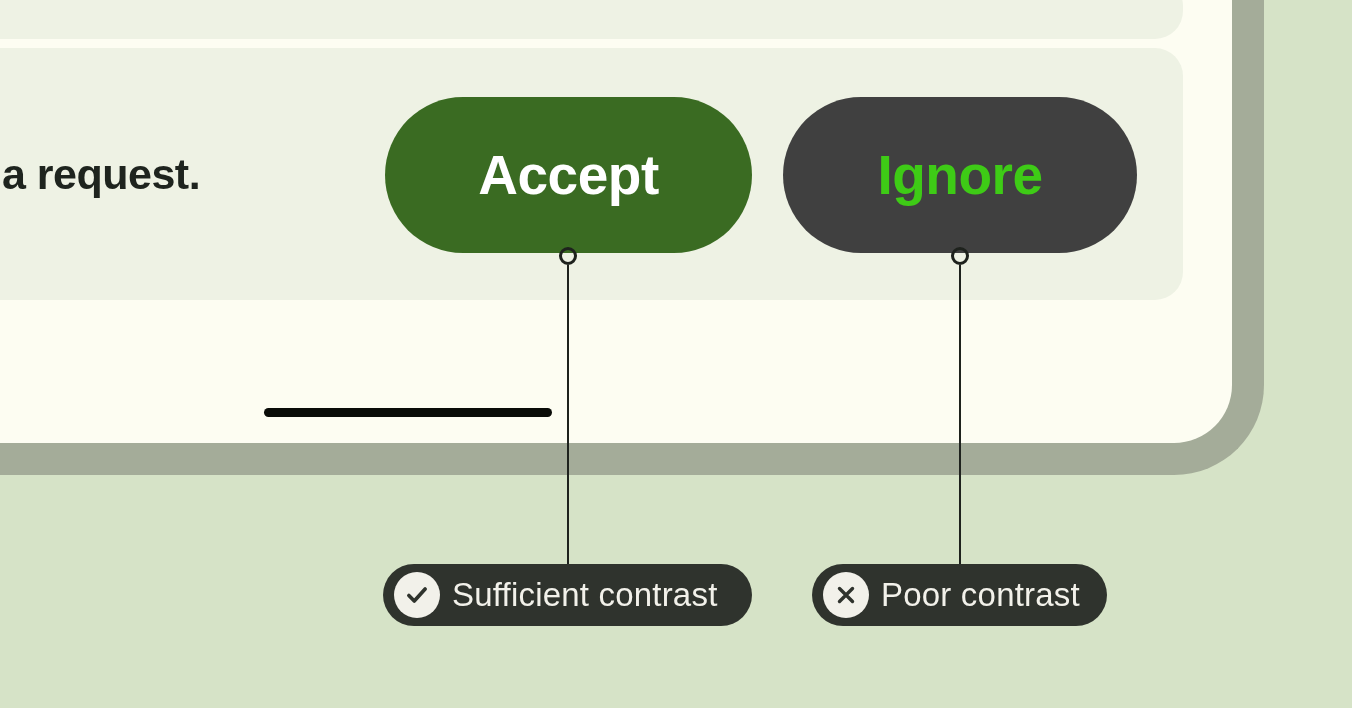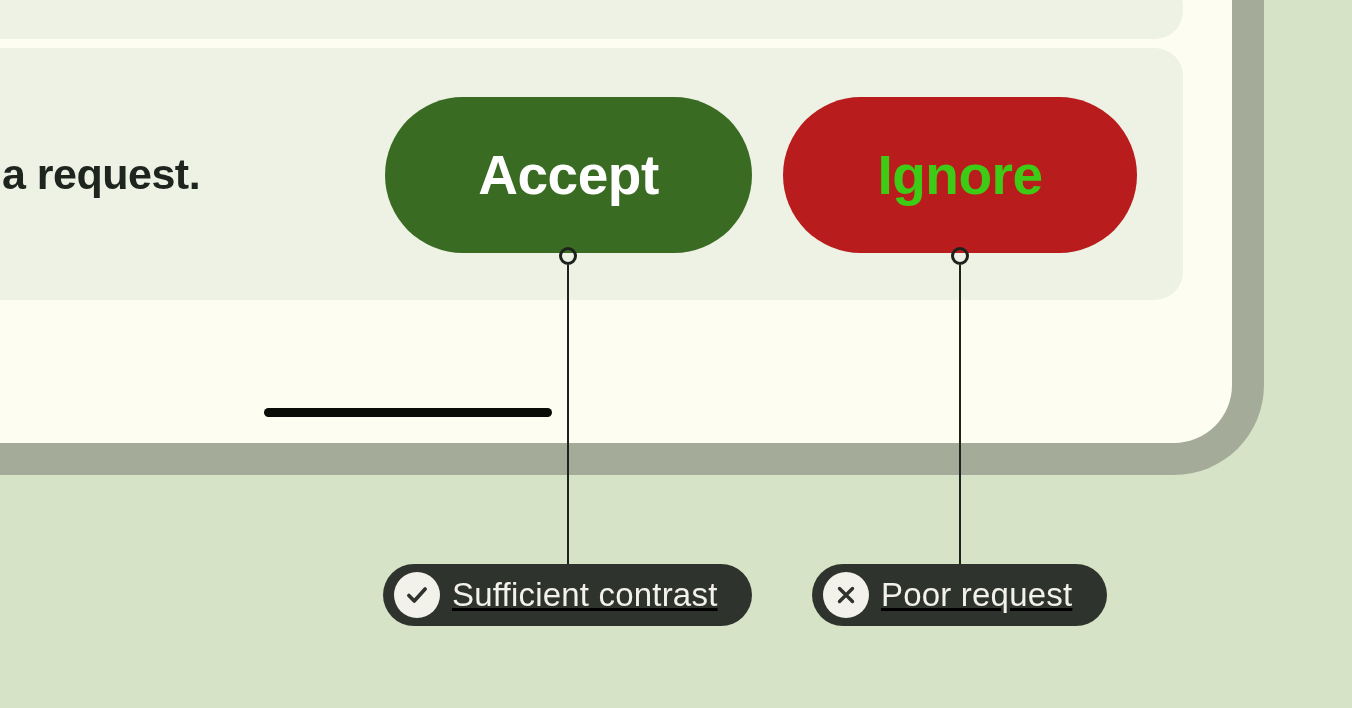--- a/index.html
+++ b/index.html
@@ -86,21 +86,20 @@
 
   .annotation {
     position: absolute;
     top: 564px; height: 62px;
     border-radius: 31px;
     background: #2f332d;
     display: flex; align-items: center;
     padding-left: 11px;
     box-sizing: border-box;
     gap: 12px;
-    text-decoration: underline;
   }
   .annotation-sufficient { left: 383px; width: 369px; }
   .annotation-poor { left: 812px; width: 295px; }
 
   .annotation-icon {
     width: 46px; height: 46px;
     border-radius: 50%;
     background: #f2f1ea;
     display: flex; align-items: center; justify-content: center;
     flex: 0 0 auto;
@@ -121,21 +120,21 @@
 
   <div class="app-card"></div>
 
   <div class="panel panel-top"></div>
   <div class="panel panel-main"></div>
 
   <div class="message-text">a request.</div>
 
   <button class="pill-btn btn-accept" style="background: rgb(58, 107, 34); color: rgb(255, 255, 255); text-align: right;">Accept</button>
 
-  <button class="pill-btn btn-ignore" style="background: #b91c1c; color: rgb(62, 203, 22);">Ignore</button>
+  <button class="pill-btn btn-ignore" style="background: #404040; color: rgb(62, 203, 22);">Ignore</button>
 
   <div class="text-bar"></div>
 
   <div class="connector-dot dot-accept"></div>
   <div class="connector-dot dot-ignore"></div>
   <div class="connector-line line-accept"></div>
   <div class="connector-line line-ignore"></div>
 
   <div class="annotation annotation-sufficient">
     <span class="annotation-icon">
@@ -145,16 +144,16 @@
     </span>
     <span class="annotation-label">Sufficient contrast</span>
   </div>
 
   <div class="annotation annotation-poor">
     <span class="annotation-icon">
       <svg width="24" height="24" viewBox="0 0 24 24" fill="none">
         <path d="M5.5 5.5 L18.5 18.5 M18.5 5.5 L5.5 18.5" stroke="#2f332d" stroke-width="3.4" stroke-linecap="round"></path>
       </svg>
     </span>
-    <span class="annotation-label">Poor request</span>
+    <span class="annotation-label">Poor contrast</span>
   </div>
 
 </div>
 
 </body></html>

